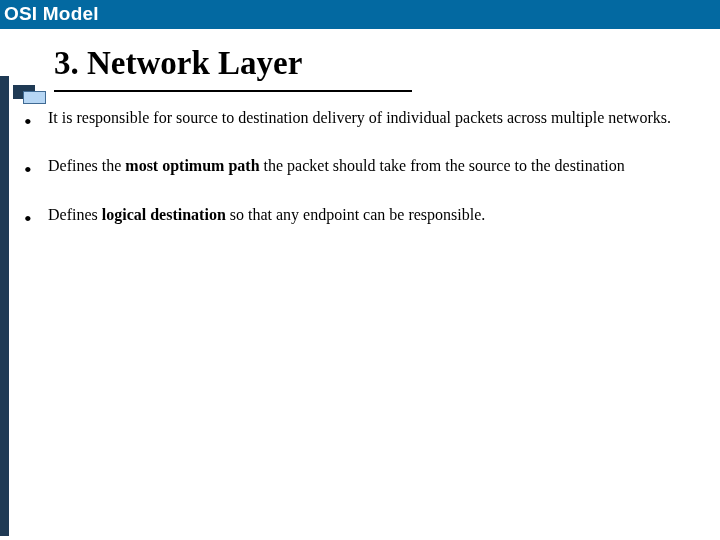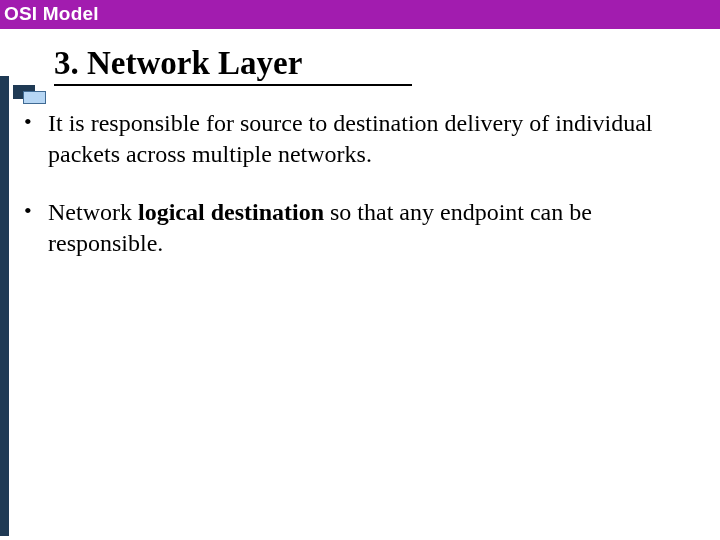--- a/index.html
+++ b/index.html
@@ -5,21 +5,21 @@
   * { margin: 0; padding: 0; box-sizing: border-box; }
   body {
     width: 720px;
     height: 540px;
     background: #ffffff;
     font-family: Georgia, 'Times New Roman', serif;
     position: relative;
     overflow: hidden;
   }
   .header-bar {
-    background: #a21caf;
+    background: #0369a1;
     color: #ffffff;
     font-family: Arial, Helvetica, sans-serif;
     font-weight: bold;
     font-size: 19px;
     padding: 3px 20px 4px 4px;
     letter-spacing: 0.2px;
   }
   .title-row {
     position: relative;
     margin-top: 14px;
@@ -46,21 +46,21 @@
     border: 1px solid #3f6a93;
   }
   .title {
     position: absolute;
     left: 54px;
     top: 2px;
     font-weight: bold;
     font-size: 33px;
     color: #000;
     border-bottom: 2px solid #000;
-    padding-bottom: 2px;
+    padding-bottom: 8px;
     padding-right: 110px;
     font-family: Georgia, 'Times New Roman', serif;
   }
   .side-accent {
     position: absolute;
     left: 0;
     top: 76px;
     width: 9px;
     height: 460px;
     background: #1f3a54;
@@ -70,21 +70,21 @@
     left: 16px;
     top: 108px;
     right: 24px;
   }
   ul.bullets {
     list-style: none;
   }
   ul.bullets > li {
     position: relative;
     padding-left: 32px;
-    font-size: 24px;
+    font-size: 16px;
     line-height: 1.28;
     color: #000;
     margin-bottom: 28px;
   }
   ul.bullets > li::before {
     content: "•";
     position: absolute;
     left: 8px;
     top: 0;
     font-size: 22px;
@@ -108,16 +108,19 @@
 </div>
 
 <div class="side-accent"></div>
 
 <div class="content">
   <ul class="bullets">
     <li>
       <span>It is responsible for source to destination delivery of individual packets across multiple networks.</span><span class="b"></span><span></span>
     </li>
     <li>
-      <span>Network </span><span class="b">logical destination</span><span> so that any endpoint can be responsible.</span>
+      <span>Defines the </span><span class="b">most optimum path</span><span> the packet should take from the source to the destination</span>
+    </li>
+    <li>
+      <span>Defines </span><span class="b">logical destination</span><span> so that any endpoint can be responsible.</span>
     </li>
   </ul>
 </div>
 
 </body></html>

